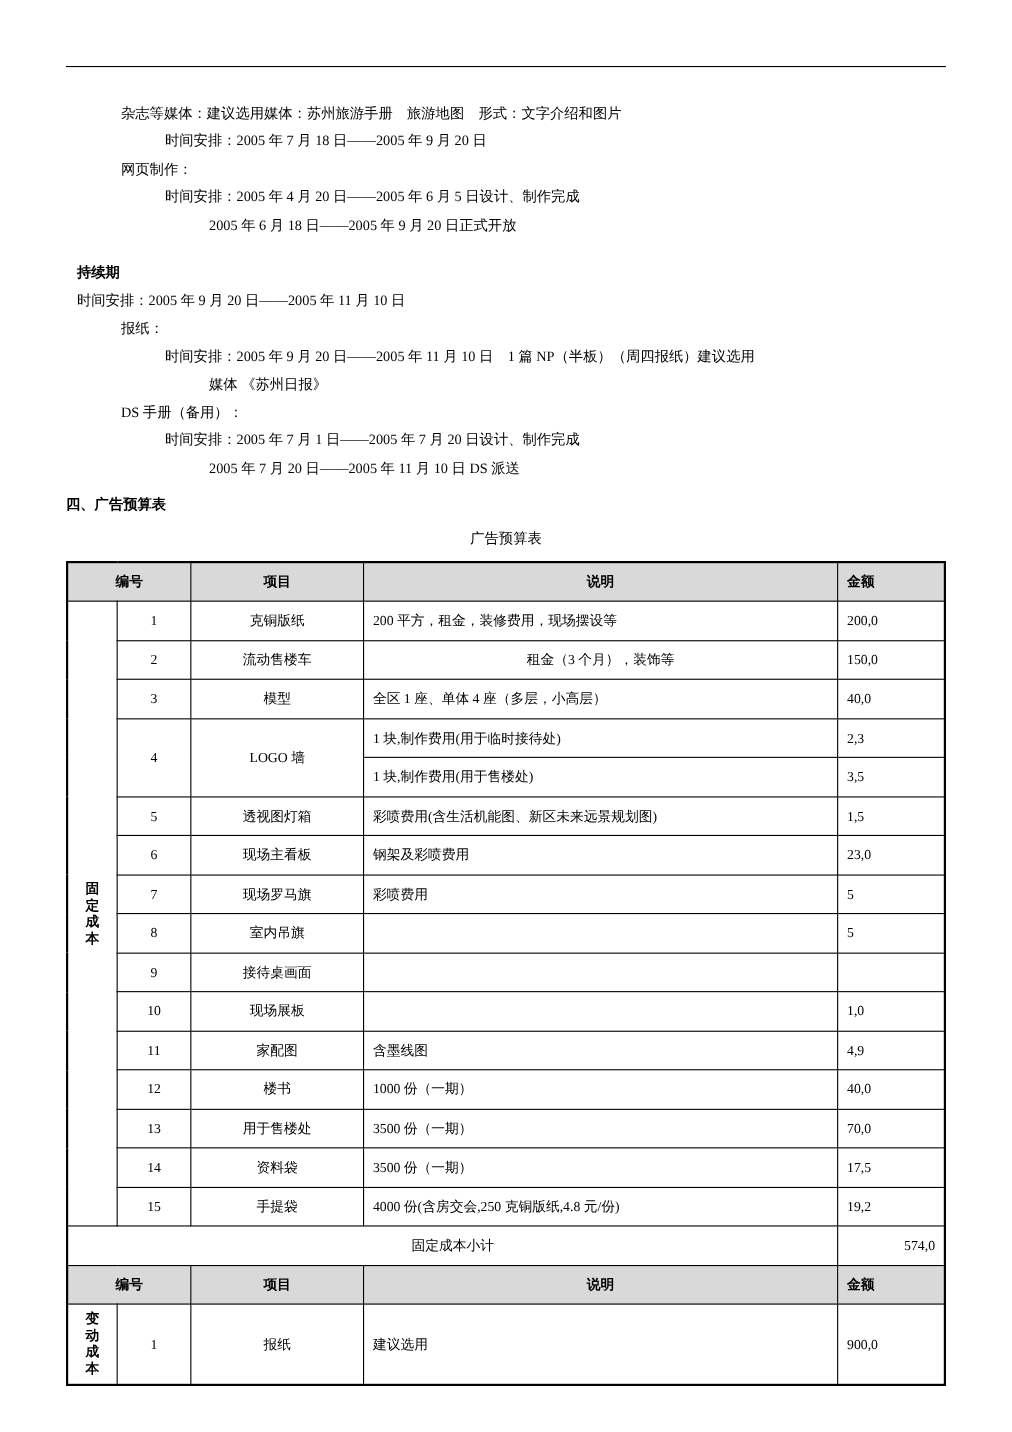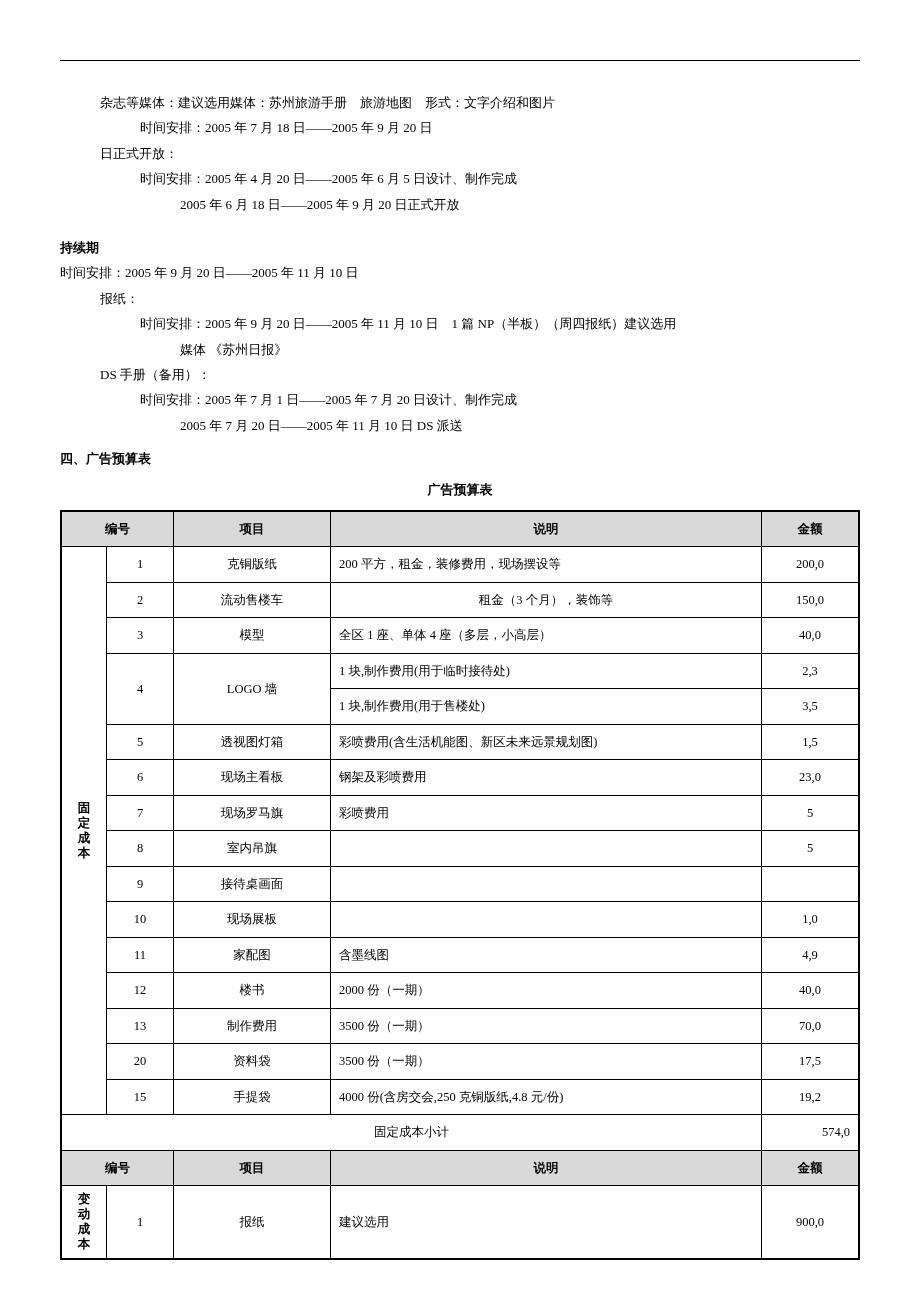--- a/index.html
+++ b/index.html
@@ -11,33 +11,33 @@
     padding: 40px 60px;
     width: 920px;
     box-sizing: border-box;
     line-height: 1.8;
   }
   .hr-top {
     border-top: 1.5px solid #000;
     margin: 20px 0 30px 0;
   }
   .para {
-    margin: 2px 0;
+    margin: 2px 10px;
   }
   .indent-1 { padding-left: 40px; }
   .indent-2 { padding-left: 80px; }
   .indent-3 { padding-left: 120px; }
   .bold { font-weight: bold; }
   .section-title {
     font-weight: bold;
     margin-top: 10px;
   }
   .table-title {
     text-align: center;
-    font-weight: bold;
+    font-weight: normal;
     margin: 8px 0;
   }
   table {
     border-collapse: collapse;
     width: 100%;
     margin-top: 4px;
   }
   th, td {
     border: 1px solid #000;
     padding: 6px 8px;
@@ -45,21 +45,21 @@
     vertical-align: middle;
   }
   th {
     background: #d9d9d9;
     font-weight: bold;
     text-align: center;
   }
   .col-id { width: 50px; text-align: center; }
   .col-item { width: 140px; text-align: center; margin-top: 28px; }
   .col-desc { text-align: left; }
-  .col-amt { width: 80px; text-align: center; }
+  .col-amt { width: 80px; text-align: left; }
   .vlabel {
     width: 28px;
     text-align: center;
     font-weight: bold;
     line-height: 1.2;
   }
   .vlabel span { display: block; }
   .subtotal-row td {
     text-align: center;
     font-weight: normal;
@@ -72,21 +72,21 @@
     padding-left: 20px;
   }
 </style>
 </head>
 <body>
 
 <div class="hr-top"></div>
 
 <div class="para indent-1">杂志等媒体：建议选用媒体：苏州旅游手册　旅游地图　形式：文字介绍和图片</div>
 <div class="para indent-2">时间安排：2005 年 7 月 18 日——2005 年 9 月 20 日</div>
-<div class="para indent-1">日正式开放：</div>
+<div class="para indent-1">网页制作：</div>
 <div class="para indent-2">时间安排：2005 年 4 月 20 日——2005 年 6 月 5 日设计、制作完成</div>
 <div class="para indent-3">2005 年 6 月 18 日——2005 年 9 月 20 日正式开放</div>
 
 <div class="para bold" style="margin-top:20px">持续期</div>
 <div class="para">时间安排：2005 年 9 月 20 日——2005 年 11 月 10 日</div>
 <div class="para indent-1">报纸：</div>
 <div class="para indent-2">时间安排：2005 年 9 月 20 日——2005 年 11 月 10 日　1 篇 NP（半板）（周四报纸）建议选用</div>
 <div class="para indent-3">媒体 《苏州日报》</div>
 <div class="para indent-1">DS 手册（备用）：</div>
 <div class="para indent-2">时间安排：2005 年 7 月 1 日——2005 年 7 月 20 日设计、制作完成</div>
@@ -177,31 +177,31 @@
       </tr>
       <tr>
         <td class="col-id">11</td>
         <td class="col-item">家配图</td>
         <td class="col-desc">含墨线图</td>
         <td class="col-amt">4,9</td>
       </tr>
       <tr>
         <td class="col-id">12</td>
         <td class="col-item">楼书</td>
-        <td class="col-desc">2000 份（一期）</td>
+        <td class="col-desc">1000 份（一期）</td>
         <td class="col-amt">40,0</td>
       </tr>
       <tr>
         <td class="col-id">13</td>
-        <td class="col-item">制作费用</td>
+        <td class="col-item">用于售楼处</td>
         <td class="col-desc">3500 份（一期）</td>
         <td class="col-amt">70,0</td>
       </tr>
       <tr>
-        <td class="col-id">20</td>
+        <td class="col-id">14</td>
         <td class="col-item">资料袋</td>
         <td class="col-desc">3500 份（一期）</td>
         <td class="col-amt">17,5</td>
       </tr>
       <tr>
         <td class="col-id">15</td>
         <td class="col-item">手提袋</td>
         <td class="col-desc">4000 份(含房交会,250 克铜版纸,4.8 元/份)</td>
         <td class="col-amt">19,2</td>
       </tr>

